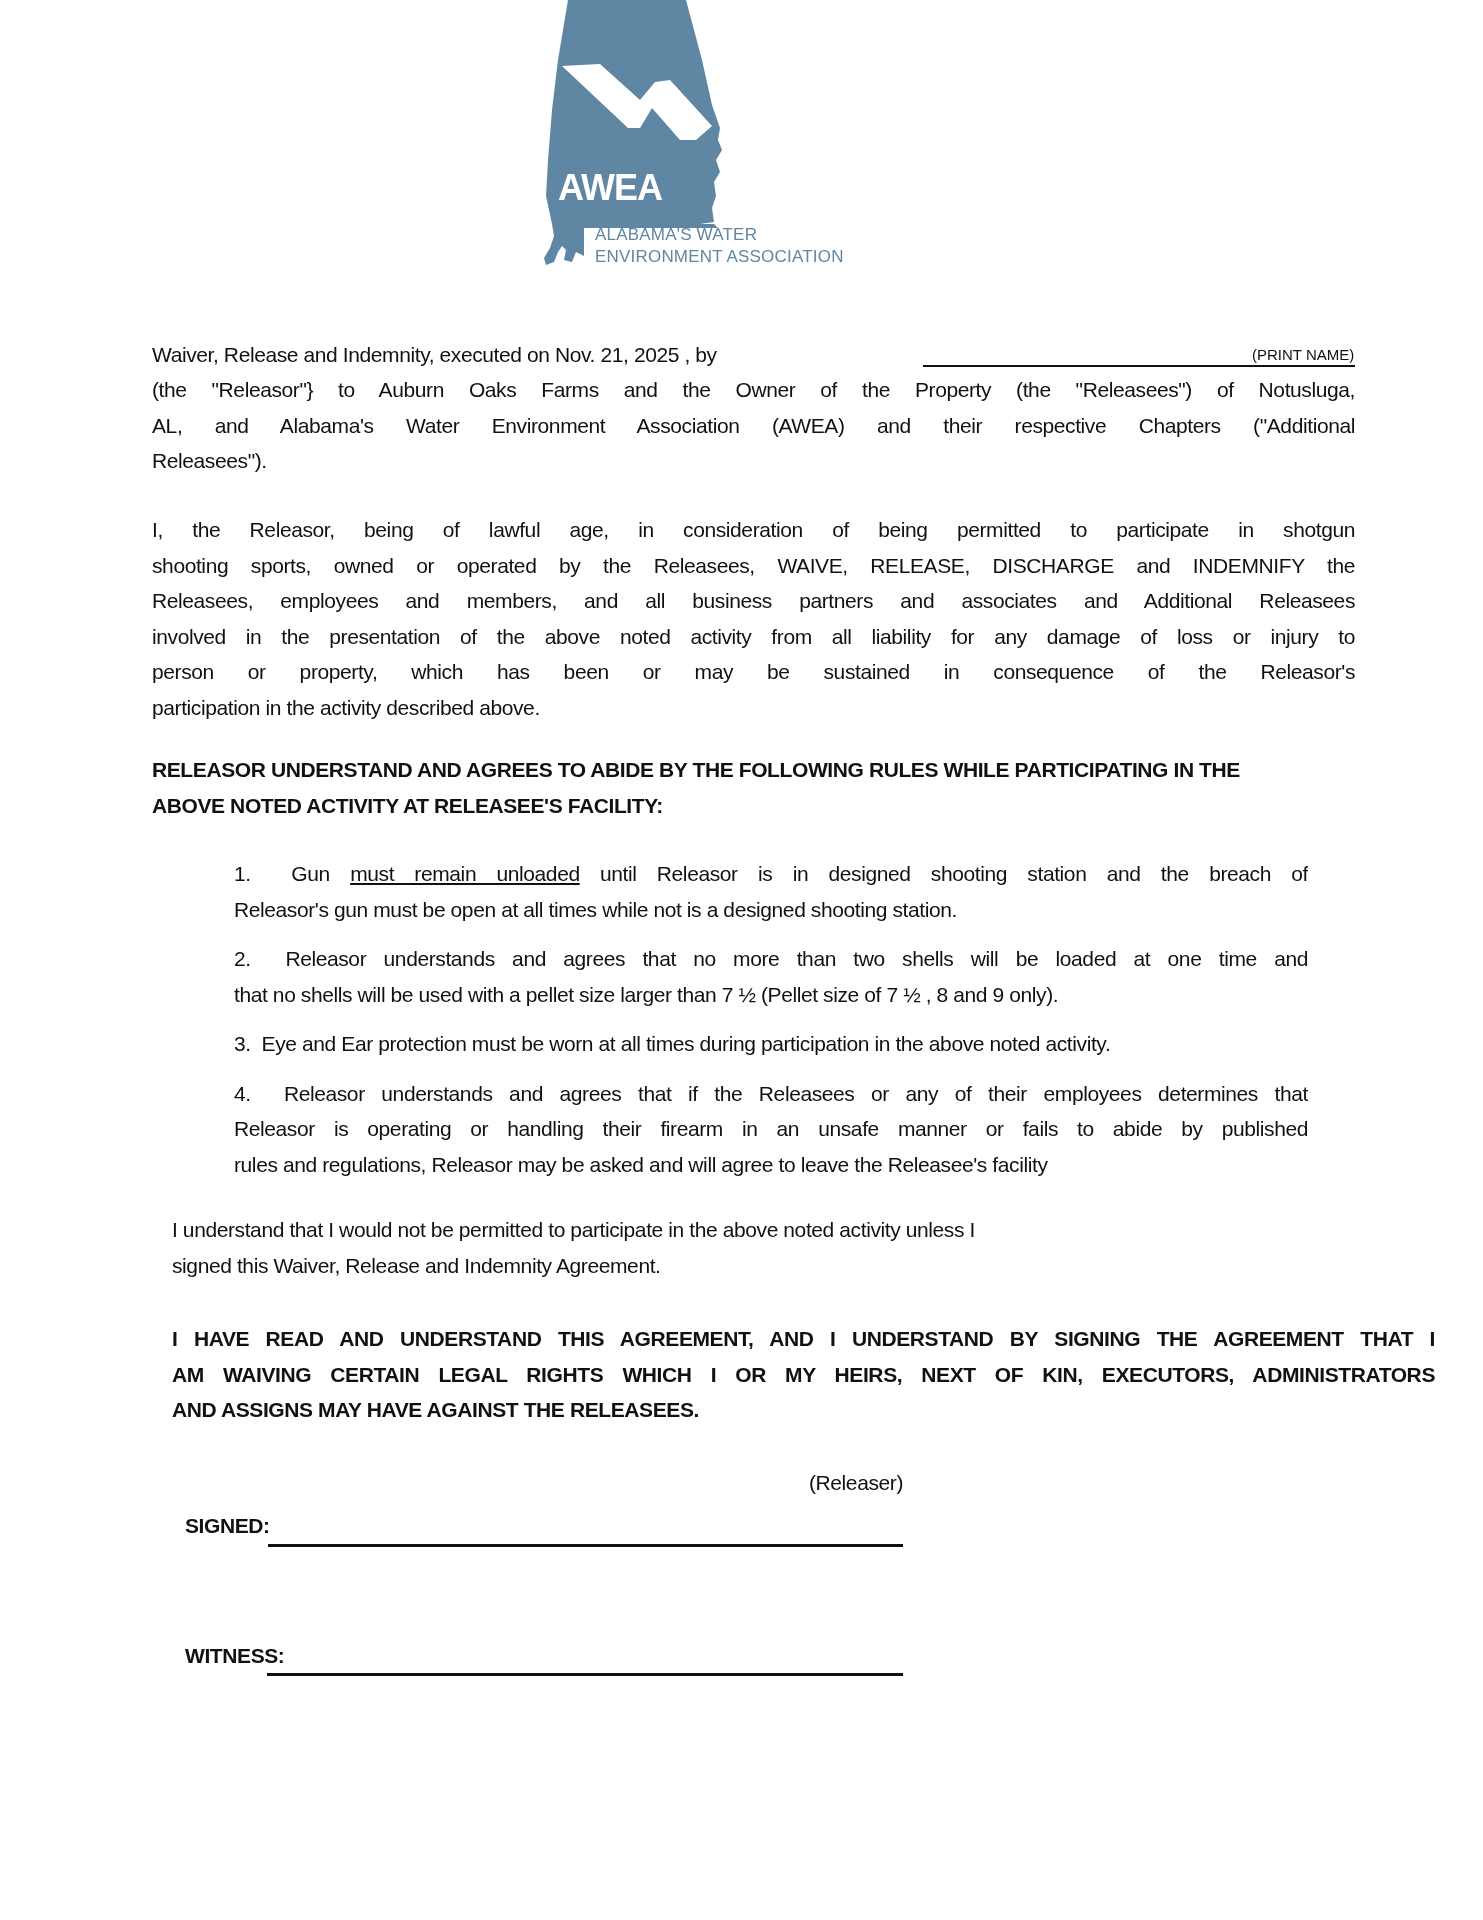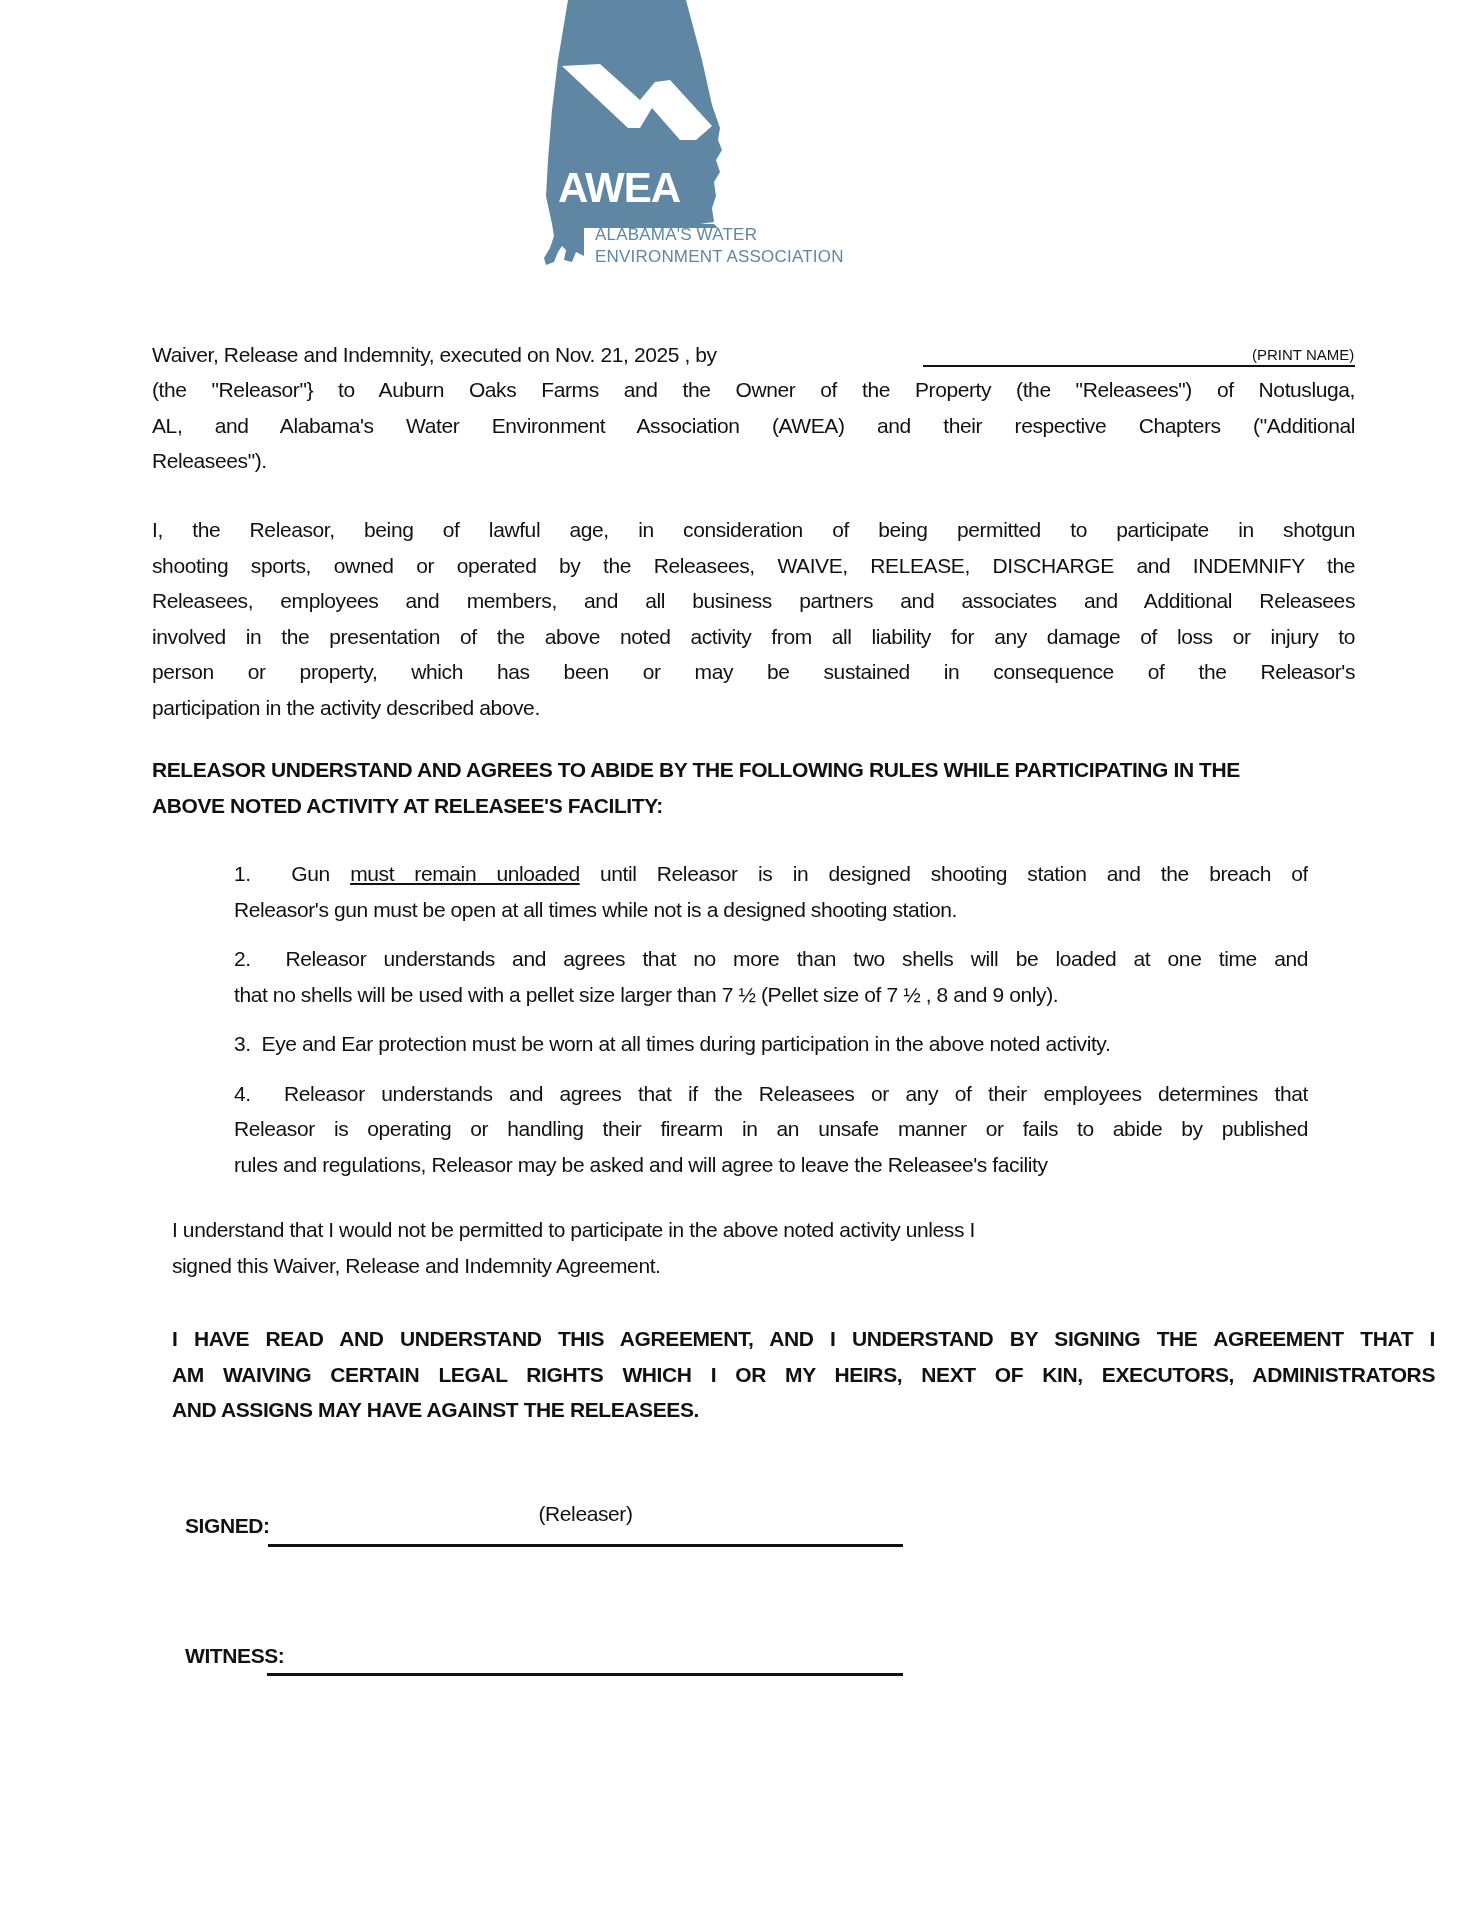--- a/index.html
+++ b/index.html
@@ -16,21 +16,21 @@
 </head>
 <body>
 
 <div class="abs" style="left:540px; top:0; width:360px; height:280px;">
   <svg width="360" height="280" viewBox="0 0 360 280" style="position:absolute;left:0;top:0;">
 
     <path fill="#5f87a3" d="M28,0 L146,0 L162,60 L172,105 L180,128 L178,140 L182,150 L176,160 L180,172 L174,182 L176,196 L172,208 L174,222 L160,224 L12,224 L14,236 L10,248 L4,258 L6,265 L14,262 L18,252 L22,246 L26,250 L24,260 L32,262 L36,252 L44,256 L44,228 L178,228 L174,224 L12,224 L6,196 L8,160 L12,110 L18,60 Z"></path>
 
     <path fill="#ffffff" d="M22,66 L60,64 L100,100 L115,82 L130,80 L172,126 L156,140 L140,140 L112,108 L100,128 L88,128 Z"></path>
   </svg>
-  <div class="abs" style="left:18px; top:163px; font-size:42px; font-weight:bold; color:#fff; letter-spacing:-1px; line-height:50px;">AWEA</div>
+  <div class="abs" style="left:18px; top:163px; font-size:36px; font-weight:bold; color:#fff; letter-spacing:-1px; line-height:50px;">AWEA</div>
   <div class="abs logo-text" style="left:55px; top:224px;">ALABAMA'S WATER</div>
   <div class="abs logo-text" style="left:55px; top:246px;">ENVIRONMENT ASSOCIATION</div>
 </div>
 
 <div class="abs txt" style="left:152px; top:337px; white-space:nowrap;">Waiver, Release and Indemnity, executed on Nov. 21, 2025 , by</div>
 <div class="rule" style="left:923px; top:365px; width:432px; height:2px;"></div>
 <div class="abs" style="left:1252px; top:347px; font-size:15px; line-height:16px; color:#111;">(PRINT NAME)</div>
 
 <div class="abs txt" style="left:152px; top:372px; width:1203px;">
   <span class="jline">(the "Releasor"} to Auburn Oaks Farms and the Owner of the Property (the "Releasees") of Notusluga,</span>
@@ -89,16 +89,16 @@
 </div>
 
 <div class="abs txt bold" style="left:172px; top:1321px; width:1263px;">
   <span class="jline">I HAVE READ AND UNDERSTAND THIS AGREEMENT, AND I UNDERSTAND BY SIGNING THE AGREEMENT THAT I</span>
   <span class="jline">AM WAIVING CERTAIN LEGAL RIGHTS WHICH I OR MY HEIRS, NEXT OF KIN, EXECUTORS, ADMINISTRATORS</span>
   <span class="line">AND ASSIGNS MAY HAVE AGAINST THE RELEASEES.</span>
 </div>
 
 <div class="abs txt bold" style="left:185px; top:1508px;">SIGNED:</div>
 <div class="rule" style="left:268px; top:1544px; width:635px; height:3px;"></div>
-<div class="abs txt" style="left:268px; width:635px; text-align:center; top:1496px;">(Releaser)</div>
+<div class="abs txt" style="left:268px; width:635px; text-align:right; top:1465px;">(Releaser)</div>
 
 <div class="abs txt bold" style="left:185px; top:1638px;">WITNESS:</div>
 <div class="rule" style="left:267px; top:1673px; width:636px; height:3px;"></div>
 
 </body></html>

